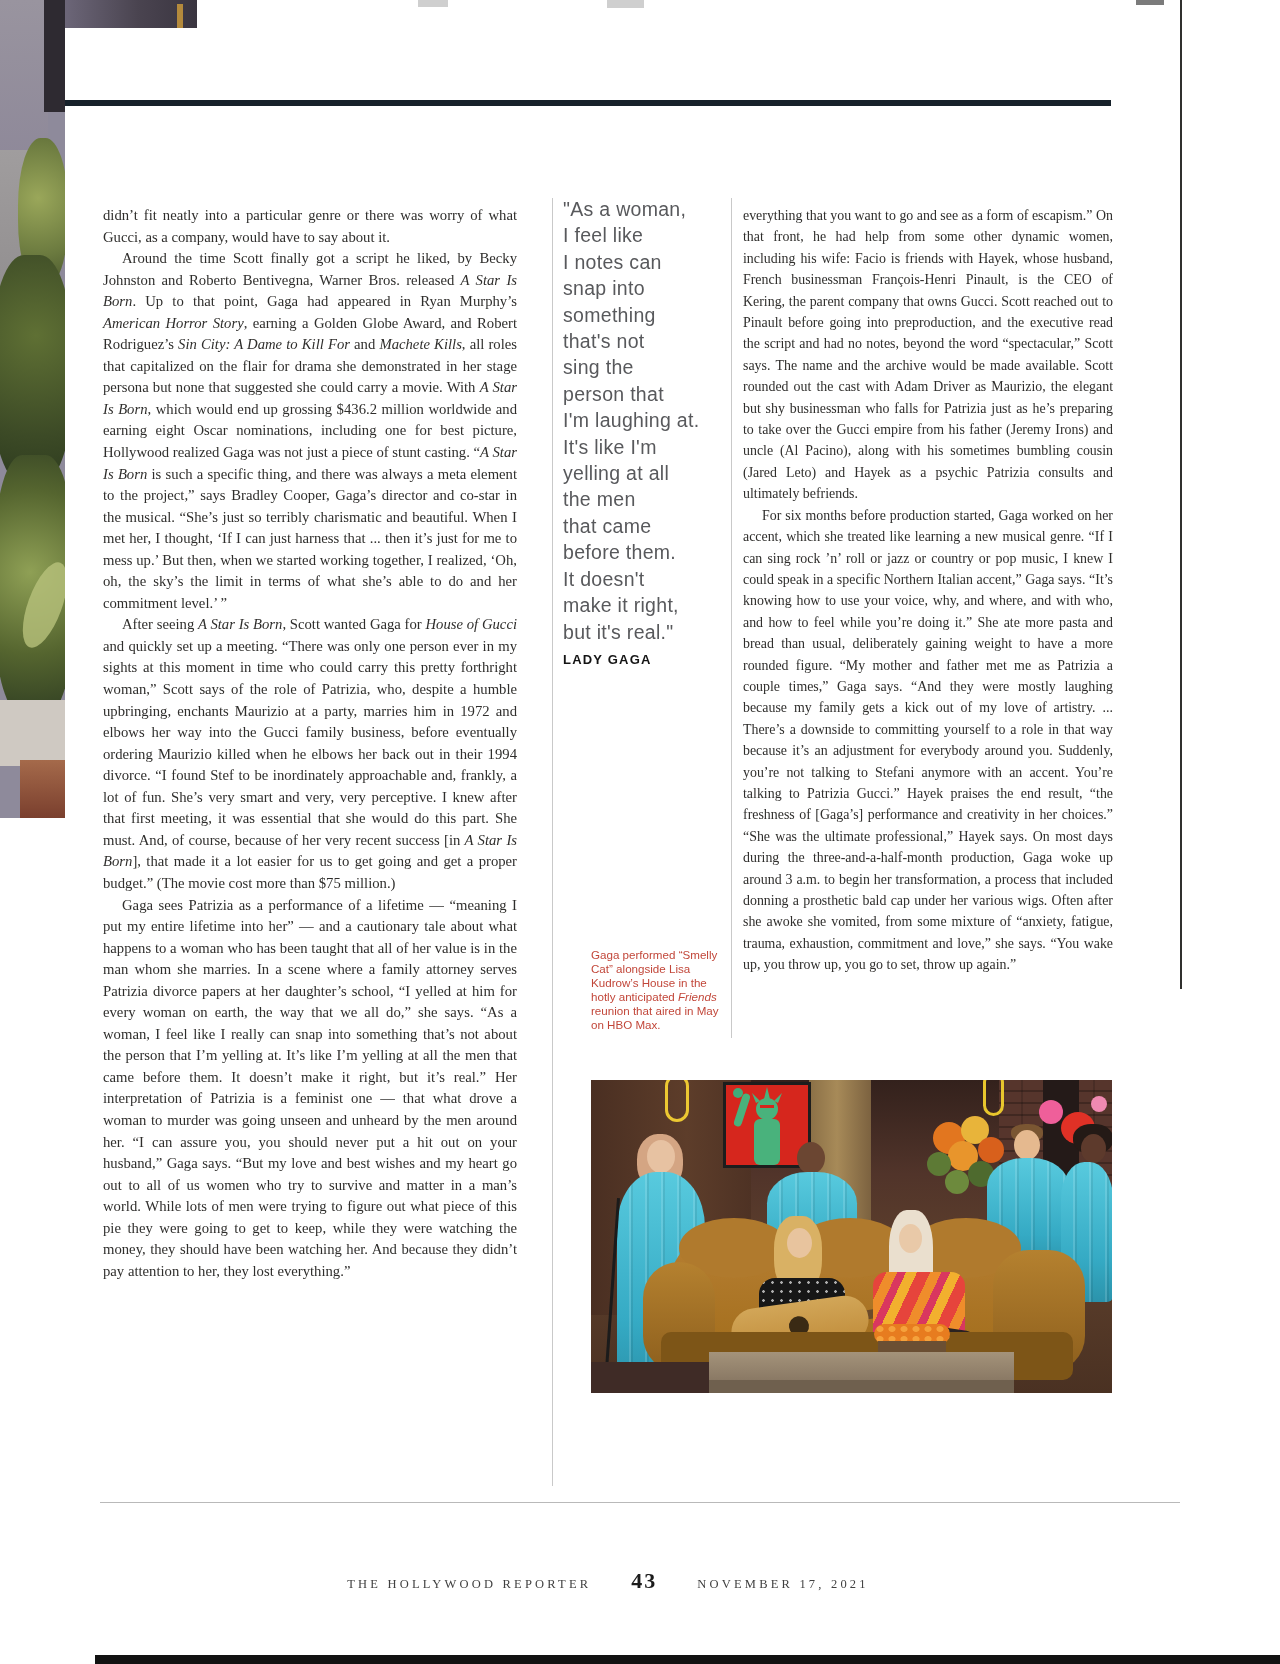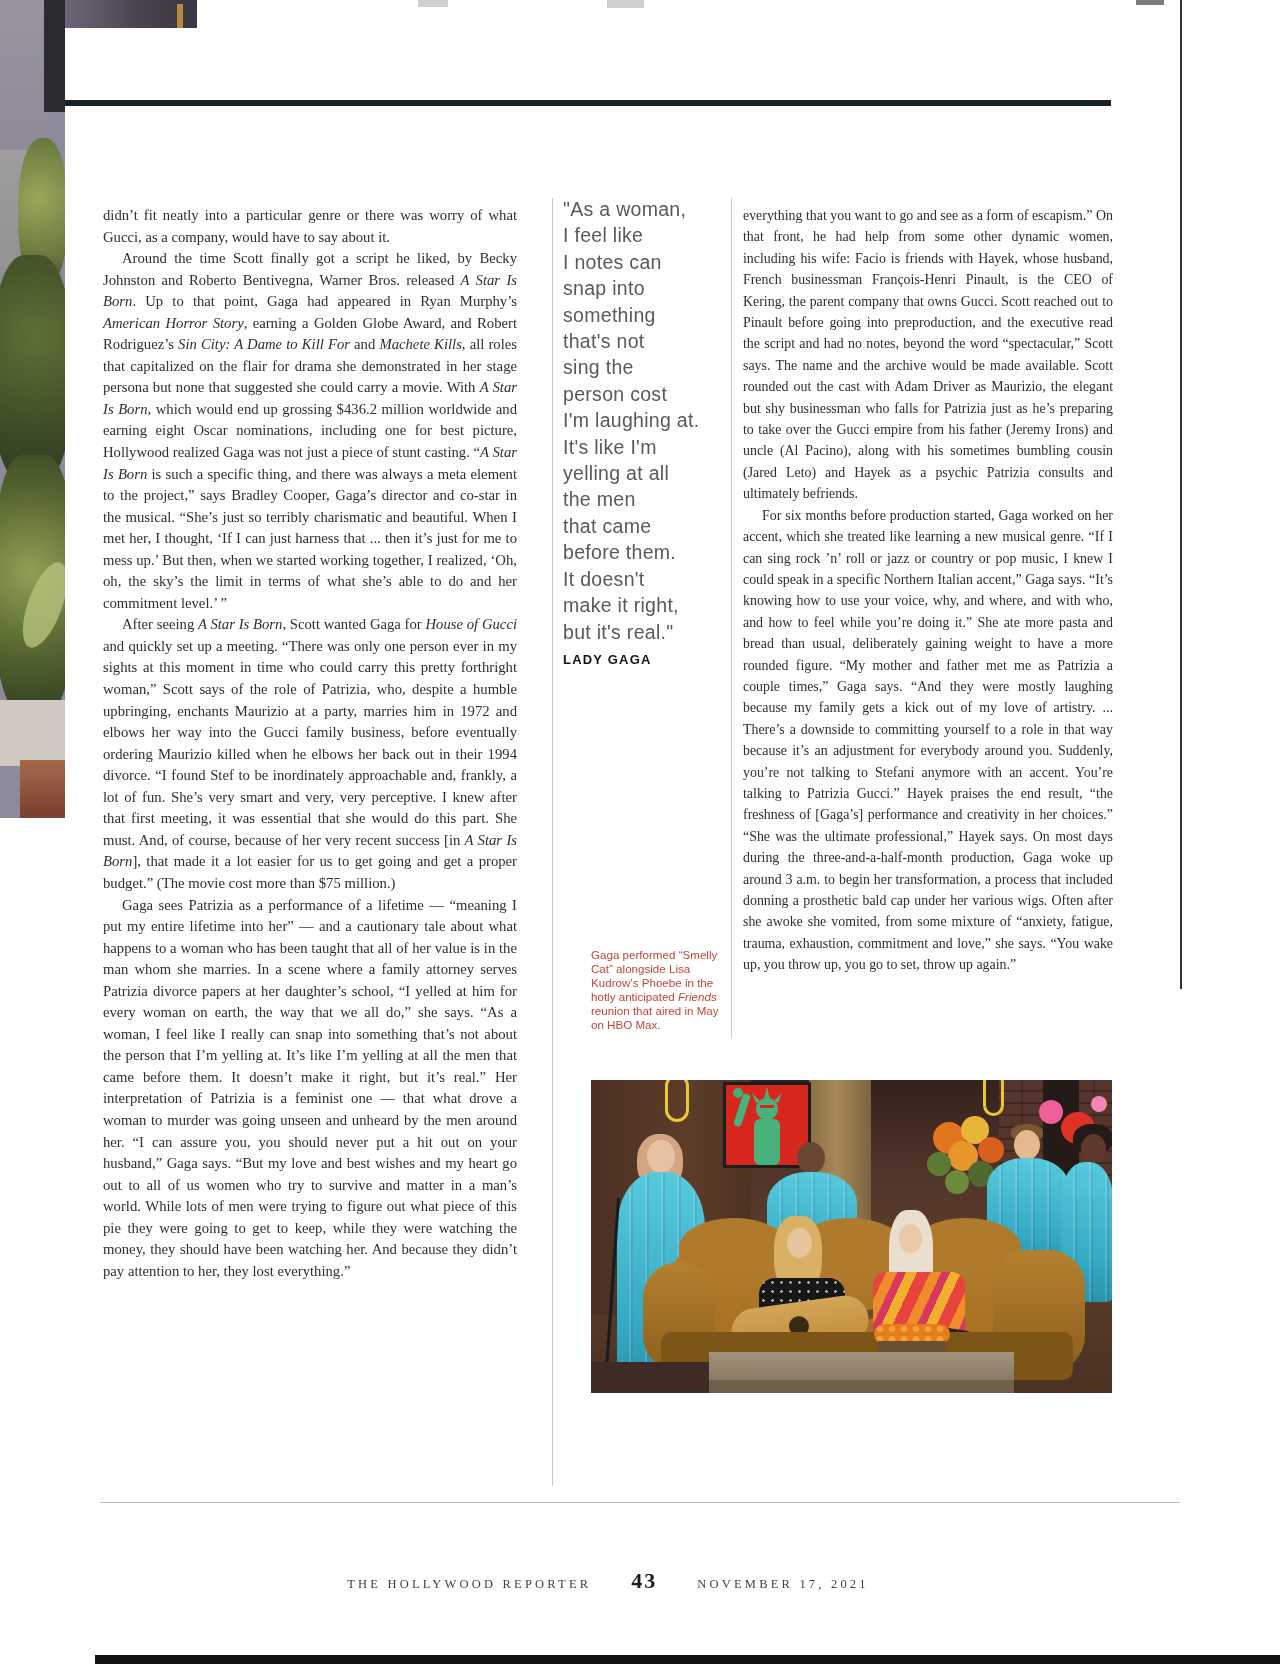--- a/index.html
+++ b/index.html
@@ -148,37 +148,37 @@
   <div class="vrule vrule-left"></div>
 
   <div class="quote">
       <div class="line">"As a woman,</div>
       <div class="line">I feel like</div>
       <div class="line">I notes can</div>
       <div class="line">snap into</div>
       <div class="line">something</div>
       <div class="line">that's not</div>
       <div class="line">sing the</div>
-      <div class="line">person cost</div>
+      <div class="line">person that</div>
       <div class="line">I'm laughing at.</div>
       <div class="line">It's like I'm</div>
       <div class="line">yelling at all</div>
       <div class="line">the men</div>
       <div class="line">that came</div>
       <div class="line">before them.</div>
       <div class="line">It doesn't</div>
       <div class="line">make it right,</div>
       <div class="line">but it's real."</div>
     </div>
   <div class="quote-attr">LADY GAGA</div>
 
   <div class="caption">
       <div class="line">Gaga performed “Smelly</div>
       <div class="line">Cat” alongside Lisa</div>
-      <div class="line">Kudrow’s Phoebe in the</div>
+      <div class="line">Kudrow’s House in the</div>
       <div class="line">hotly anticipated <i>Friends</i></div>
       <div class="line">reunion that aired in May</div>
       <div class="line">on HBO Max.</div>
     </div>
 
   <div class="vrule vrule-right"></div>
 
   <div class="bodycol col3">
       <p class="para">everything that you want to go and see as a form of escapism.” On that front, he had help from some other dynamic women, including his wife: Facio is friends with Hayek, whose husband, French businessman François-Henri Pinault, is the CEO of Kering, the parent company that owns Gucci. Scott reached out to Pinault before going into preproduction, and the executive read the script and had no notes, beyond the word “spectacular,” Scott says. The name and the archive would be made available. Scott rounded out the cast with Adam Driver as Maurizio, the elegant but shy businessman who falls for Patrizia just as he’s preparing to take over the Gucci empire from his father (Jeremy Irons) and uncle (Al Pacino), along with his sometimes bumbling cousin (Jared Leto) and Hayek as a psychic Patrizia consults and ultimately befriends.</p>
       <p class="para indent">For six months before production started, Gaga worked on her accent, which she treated like learning a new musical genre. “If I can sing rock ’n’ roll or jazz or country or pop music, I knew I could speak in a specific Northern Italian accent,” Gaga says. “It’s knowing how to use your voice, why, and where, and with who, and how to feel while you’re doing it.” She ate more pasta and bread than usual, deliberately gaining weight to have a more rounded figure. “My mother and father met me as Patrizia a couple times,” Gaga says. “And they were mostly laughing because my family gets a kick out of my love of artistry. ... There’s a downside to committing yourself to a role in that way because it’s an adjustment for everybody around you. Suddenly, you’re not talking to Stefani anymore with an accent. You’re talking to Patrizia Gucci.” Hayek praises the end result, “the freshness of [Gaga’s] performance and creativity in her choices.” “She was the ultimate professional,” Hayek says. On most days during the three-and-a-half-month production, Gaga woke up around 3 a.m. to begin her transformation, a process that included donning a prosthetic bald cap under her various wigs. Often after she awoke she vomited, from some mixture of “anxiety, fatigue, trauma, exhaustion, commitment and love,” she says. “You wake up, you throw up, you go to set, throw up again.”</p>

